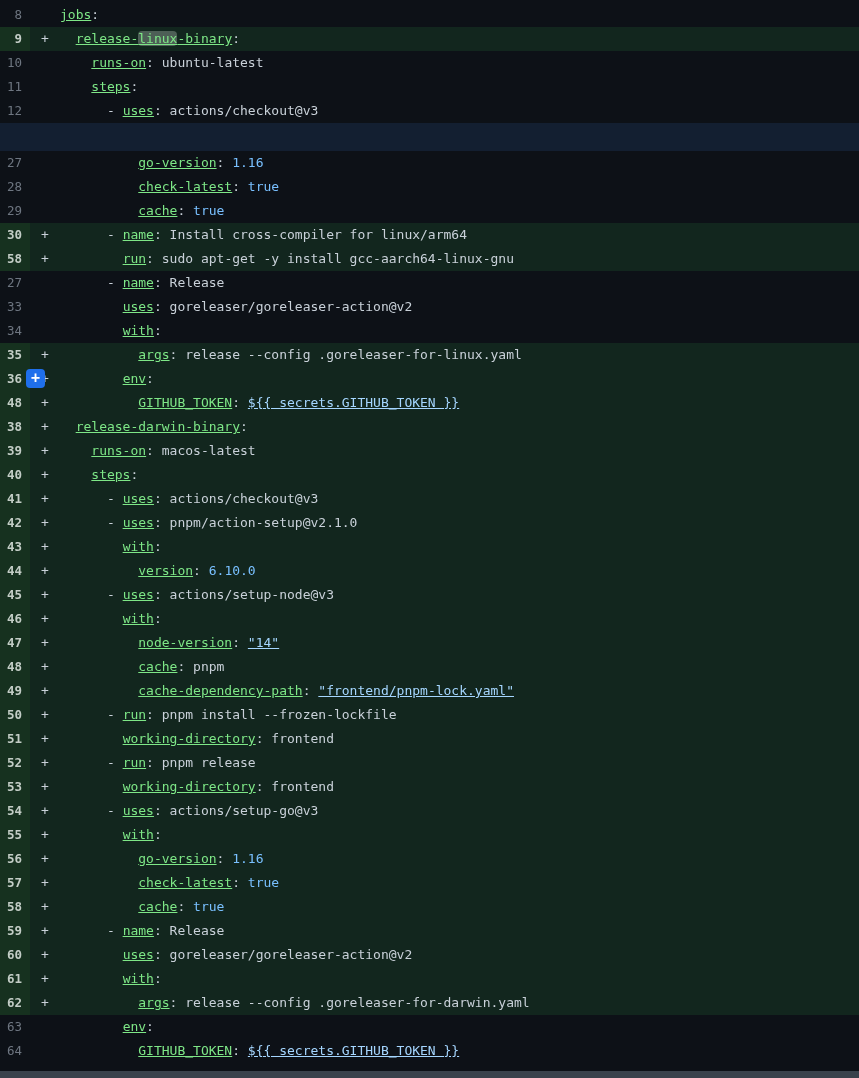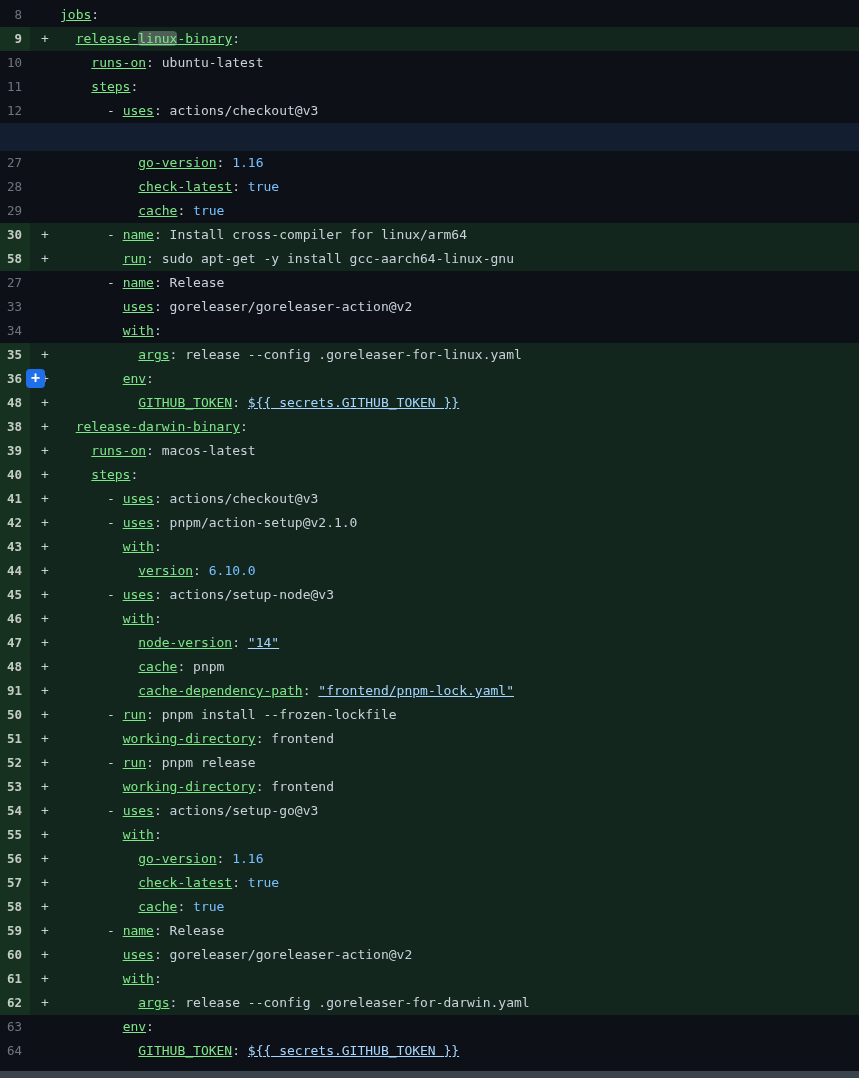--- a/index.html
+++ b/index.html
@@ -163,21 +163,21 @@
         <div class="cell num">47</div>
         <div class="cell marker">+</div>
         <div class="cell code"><span class="seg-plain">          </span><span class="seg-key">node-version</span><span class="seg-plain">: </span><span class="seg-str">"14"</span></div>
       </div>
       <div class="row add">
         <div class="cell num">48</div>
         <div class="cell marker">+</div>
         <div class="cell code"><span class="seg-plain">          </span><span class="seg-key">cache</span><span class="seg-plain">: </span><span class="seg-plain">pnpm</span></div>
       </div>
       <div class="row add">
-        <div class="cell num">91</div>
+        <div class="cell num">49</div>
         <div class="cell marker">+</div>
         <div class="cell code"><span class="seg-plain">          </span><span class="seg-key">cache-dependency-path</span><span class="seg-plain">: </span><span class="seg-str">"frontend/pnpm-lock.yaml"</span></div>
       </div>
       <div class="row add">
         <div class="cell num">50</div>
         <div class="cell marker">+</div>
         <div class="cell code"><span class="seg-plain">      - </span><span class="seg-key">run</span><span class="seg-plain">: </span><span class="seg-plain">pnpm install --frozen-lockfile</span></div>
       </div>
       <div class="row add">
         <div class="cell num">51</div>

